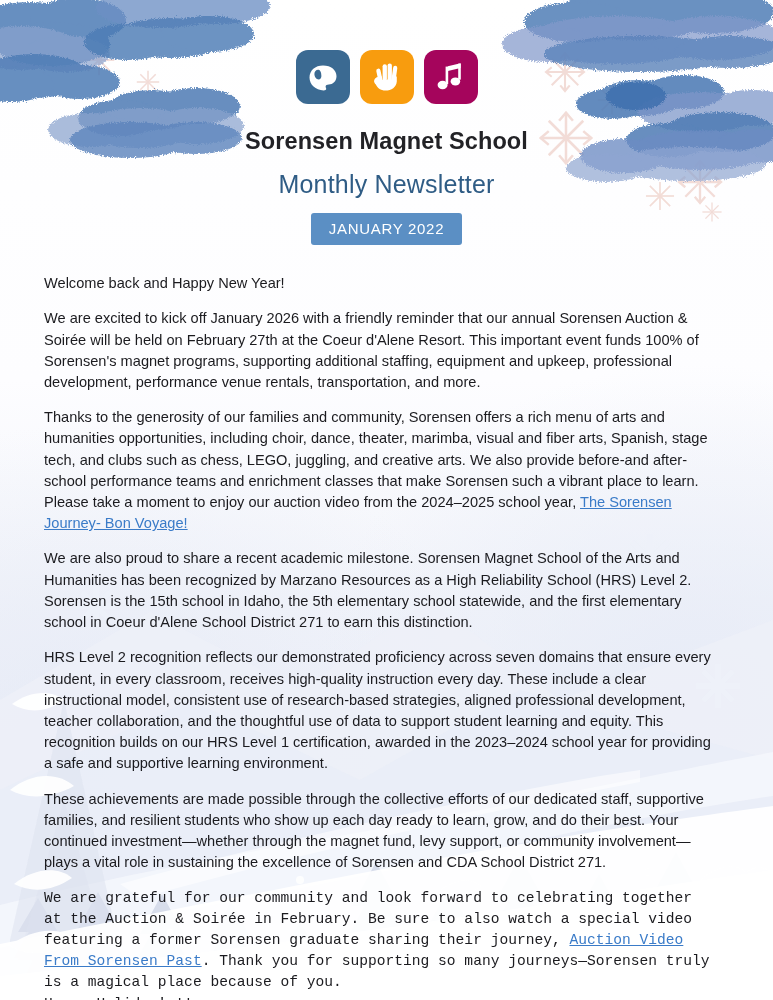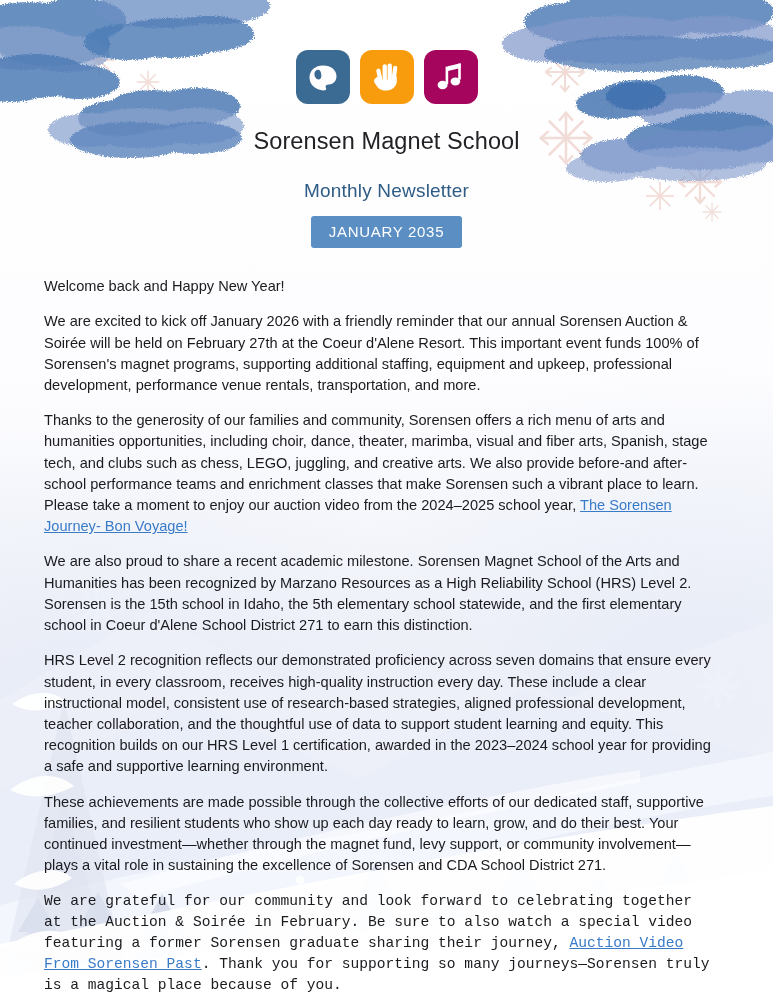--- a/index.html
+++ b/index.html
@@ -56,27 +56,27 @@
     justify-content: center;
   }
   .logo-tile svg { display: block; }
 
   .school-name {
     margin-top: 22px;
     font-size: 23.5px;
     line-height: 1.28;
     color: #222226;
     letter-spacing: .1px;
-    font-weight: 400;
+    font-weight: 700;
   }
   .school-name .ln { display: block; }
 
   .subtitle {
-    margin-top: 24px;
-    font-size: 19px;
+    margin-top: 14px;
+    font-size: 25px;
     color: #2F5C85;
     letter-spacing: .2px;
   }
 
   .date-badge-wrap {
     margin-top: 14px;
     display: flex;
     justify-content: center;
   }
   .date-badge {
@@ -428,21 +428,21 @@
 
     </div>
 
     <div class="school-name">
       <span class="ln">Sorensen Magnet School</span>
     </div>
 
     <div class="subtitle">Monthly Newsletter</div>
 
     <div class="date-badge-wrap">
-      <span class="date-badge">JANUARY 2035</span>
+      <span class="date-badge">JANUARY 2022</span>
     </div>
   </div>
 
   <div class="content">
 
     <p>Welcome back and Happy New Year!</p>
 
     <p>We are excited to kick off January 2026 with a friendly reminder that our annual Sorensen Auction &amp; Soirée will be held on February 27th at the Coeur d'Alene Resort. This important event funds 100% of Sorensen's magnet programs, supporting additional staffing, equipment and upkeep, professional development, performance venue rentals, transportation, and more.</p>
 
     <p><span>Thanks to the generosity of our families and community, Sorensen offers a rich menu of arts and humanities opportunities, including choir, dance, theater, marimba, visual and fiber arts, Spanish, stage tech, and clubs such as chess, LEGO, juggling, and creative arts. We also provide before-and after-school performance teams and enrichment classes that make Sorensen such a vibrant place to learn. Please take a moment to enjoy our auction video from the 2024–2025 school year, </span><a class="doc-link" href="#">The Sorensen Journey- Bon Voyage!</a></p>

